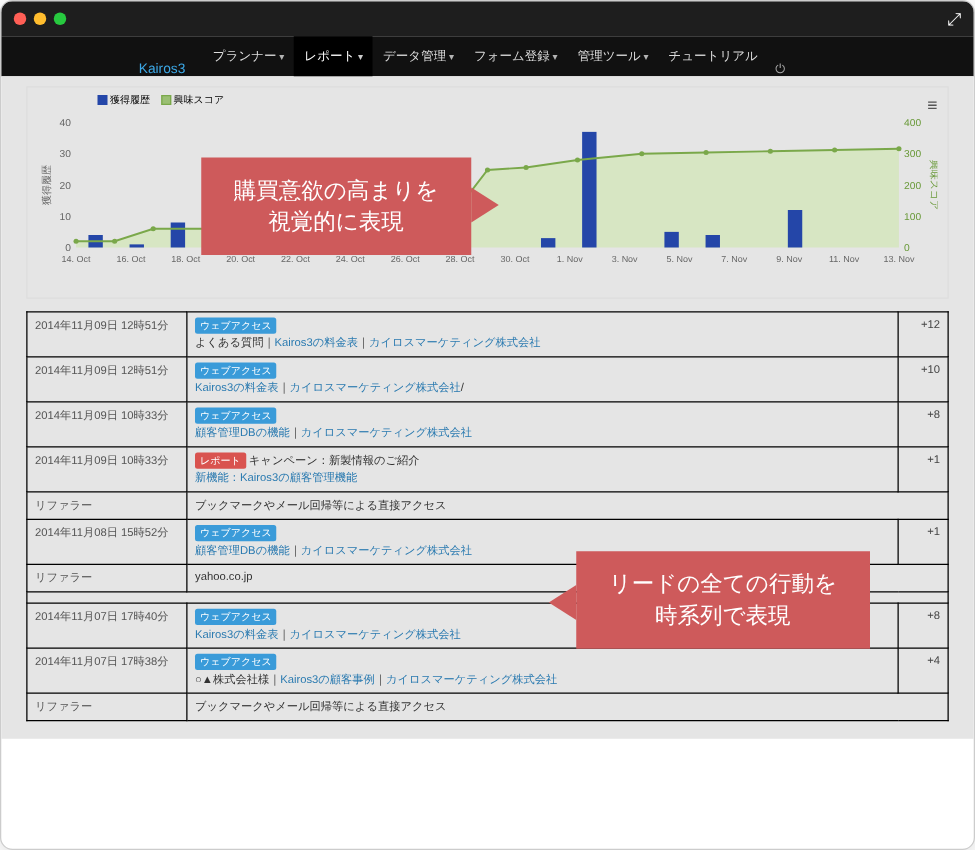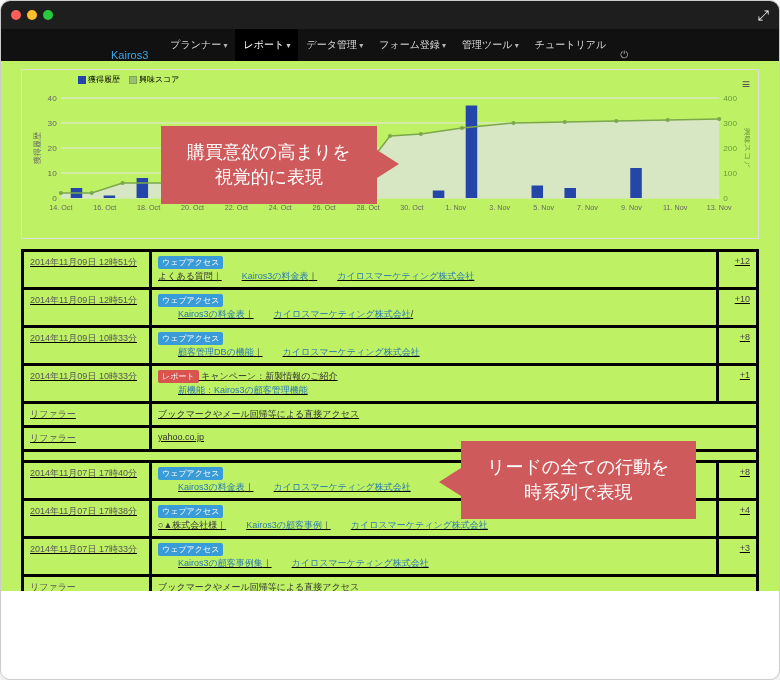--- a/index.html
+++ b/index.html
@@ -9,40 +9,40 @@
   .dots { display:flex; gap:6px;}
   .dot { width:10px; height:10px; border-radius:50%;}
   .dot-r{background:#ff5f56;} .dot-y{background:#ffbd2e;} .dot-g{background:#27c93f;}
   .expand { margin-left:auto; color:#fff; font-size:14px;}
   .nav { height:32px; background:#111; display:flex; align-items:flex-end; padding:0 0 0 110px; font-size:10px; color:#ccc;}
   .nav .brand { color:#3ca8e6; margin-right:14px; font-size:11px; font-weight:500;}
   .nav .item { color:#ddd; padding:9px 8px; cursor:pointer;}
   .nav .item.active { background:#000; color:#fff;}
   .nav .caret::after { content:" ▾"; font-size:8px; opacity:.8;}
   .nav .pw { margin-left:6px; opacity:.8;}
-  .content { background:#bef264; padding:0 20px 20px 20px; height:530px; overflow:hidden;text-decoration:underline;}
+  .content { background:#e5e5e5; padding:0 20px 20px 20px; height:530px; overflow:hidden;}
   .chart-panel { border:1px solid #ddd; margin:8px 0 10px 0; padding:6px 8px 2px 8px; position:relative; height:170px;}
   .legend { position:absolute; top:4px; left:56px; font-size:8px;}
   .legend .sw { display:inline-block; width:8px; height:8px; vertical-align:middle; margin-right:2px;}
   .legend .sw1{ background:#2446a8;} .legend .sw2{ background:#9abf73; border:1px solid #7aa84a;}
   .menu-icon { position:absolute; top:6px; right:8px; font-size:14px; color:#555;}
   .chart-svg { width:100%; height:140px; display:block; margin-top:12px;}
   .callout { position:absolute; background:#ce5a5b; color:#fff; font-size:18px; font-weight:500; padding:14px 26px; line-height:1.4; text-align:center; z-index:10;}
   .callout .arrow { position:absolute; width:0; height:0; }
   .callout1 { top:125px; left:160px;}
   .callout1 .arrow { right:-22px; top:30%; border-top:14px solid transparent; border-bottom:14px solid transparent; border-left:22px solid #ce5a5b;}
   .callout2 { top:440px; left:460px;}
   .callout2 .arrow { left:-22px; top:35%; border-top:14px solid transparent; border-bottom:14px solid transparent; border-right:22px solid #ce5a5b;}
   table.activity { width:100%; border-collapse:collapse; font-size:9px; color:#333;}
-  table.activity td { border:3px solid #000000; padding:4px 6px; vertical-align:top;}
+  table.activity td { border:1px solid #000000; padding:4px 6px; vertical-align:top;}
   .ts-cell { width:128px; color:#555;}
   .score-cell { width:40px; text-align:right; color:#444;}
   .tag { display:inline-block; color:#fff; font-size:8px; padding:1px 4px; border-radius:2px; margin-bottom:1px;}
   .tag-web{background:#3a9bd9;} .tag-mailopen{background:#e8a33d;} .tag-mailreply{background:#d9534f;} .tag-form{background:#5cb85c;}
-  .linktext a { color:#2a7ab0; text-decoration:none;margin-left:20px;}
+  .linktext a { color:#2a7ab0; text-decoration:none;}
   .ref-row td.ts-cell{color:#555;}
   .spacer td{border:none;height:6px;padding:0;}
 </style>
 </head>
 <body>
 
 <div class="frame">
   <div class="titlebar">
     <div class="dots">
       <div class="dot dot-r"></div>
@@ -185,42 +185,42 @@
           </tr>
           <tr>
             <td class="ts-cell">2014年11月09日 10時33分</td>
             <td><span class="tag tag-mailreply">レポート</span> <span>キャンペーン：新製情報のご紹介</span><br><span class="linktext"><a>新機能：Kairos3の顧客管理機能</a></span></td>
             <td class="score-cell">+1</td>
           </tr>
           <tr class="ref-row">
             <td class="ts-cell">リファラー</td>
             <td colspan="2">ブックマークやメール回帰等による直接アクセス</td>
           </tr>
+          <tr>
+            <td class="ts-cell">2014年11月08日 15時52分</td>
+            <td><span class="tag tag-web">ウェブアクセス</span> <br><span class="linktext"><a>顧客管理DBの機能</a>｜<a>カイロスマーケティング株式会社</a></span></td>
+            <td class="score-cell">+1</td>
+          </tr>
           <tr class="ref-row">
             <td class="ts-cell">リファラー</td>
             <td colspan="2">yahoo.co.jp</td>
           </tr>
           <tr class="spacer">
             <td colspan="3"></td>
           </tr>
           <tr>
             <td class="ts-cell">2014年11月07日 17時40分</td>
             <td><span class="tag tag-web">ウェブアクセス</span> <br><span class="linktext"><a>Kairos3の料金表</a>｜<a>カイロスマーケティング株式会社</a></span></td>
             <td class="score-cell">+8</td>
           </tr>
           <tr>
             <td class="ts-cell">2014年11月07日 17時38分</td>
             <td><span class="tag tag-web">ウェブアクセス</span> <br><span class="linktext">○▲株式会社様｜<a>Kairos3の顧客事例</a>｜<a>カイロスマーケティング株式会社</a></span></td>
             <td class="score-cell">+4</td>
           </tr>
-          <tr>
-            <td class="ts-cell">2014年11月07日 17時33分</td>
-            <td><span class="tag tag-web">ウェブアクセス</span> <br><span class="linktext"><a>Kairos3の顧客事例集</a>｜<a>カイロスマーケティング株式会社</a></span></td>
-            <td class="score-cell">+3</td>
-          </tr>
           <tr class="ref-row">
             <td class="ts-cell">リファラー</td>
             <td colspan="2">ブックマークやメール回帰等による直接アクセス</td>
           </tr>
         </tbody>
     </table>
   </div>
 
   <div class="callout callout1">
     <span>購買意欲の高まりを</span><br><span>視覚的に表現</span>

